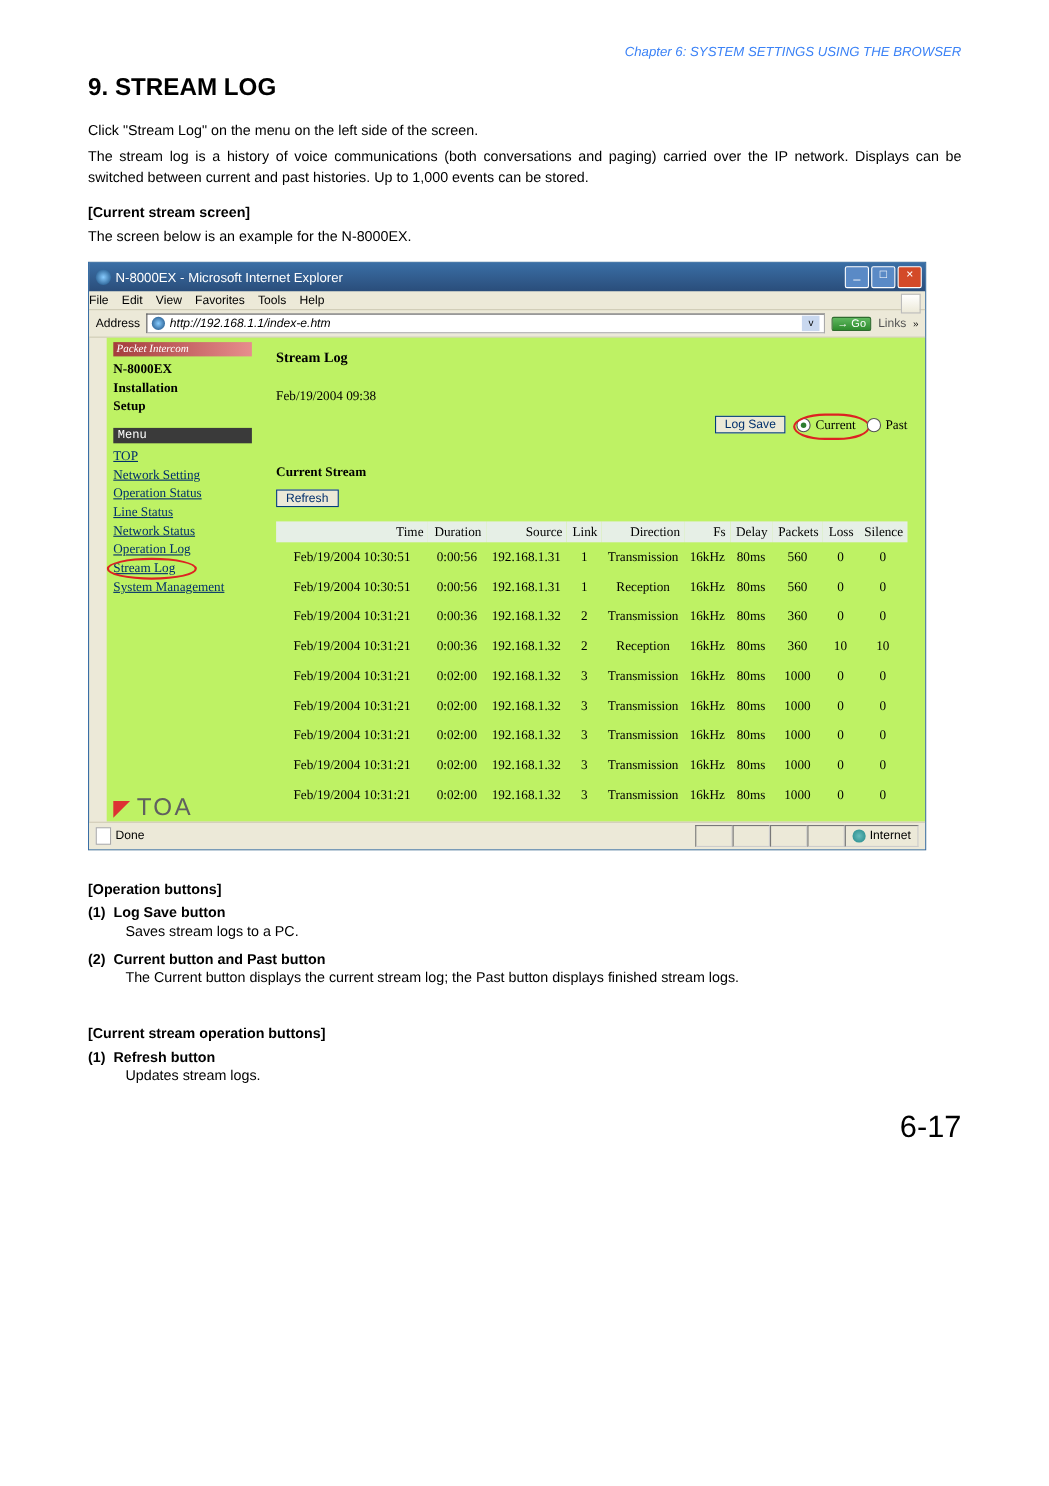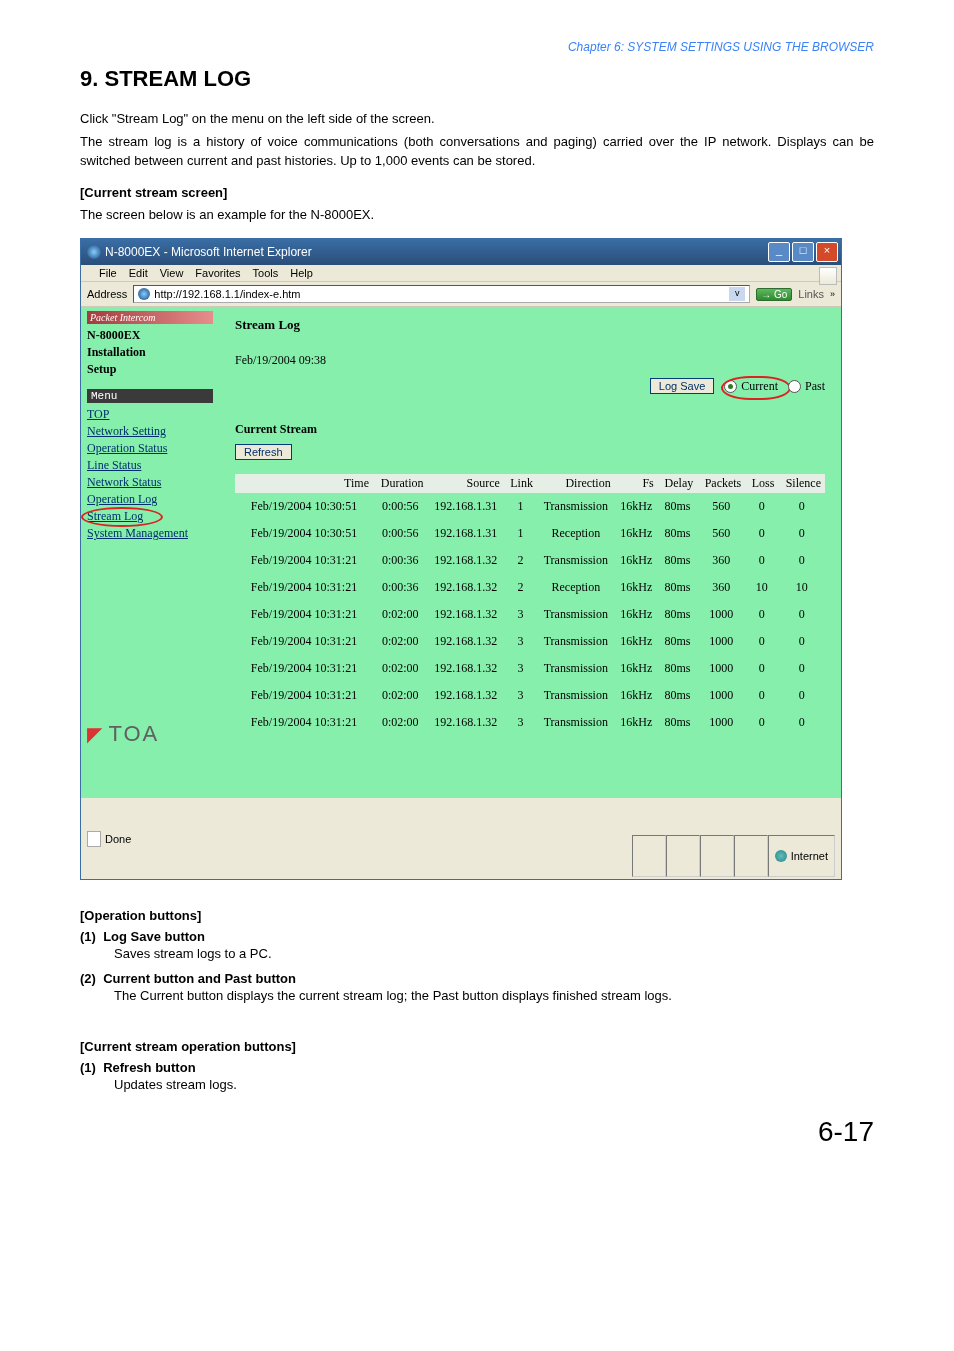--- a/index.html
+++ b/index.html
@@ -77,21 +77,21 @@
     color: #fff;
     text-align: center;
     line-height: 14px;
     font-size: 11px;
   }
   .title-btn.close { background: #d34a28; }
   .menubar {
     background: #ece9d8;
     display: flex;
     align-items: center;
-    padding: 2px 18px;
+    padding: 2px 0;
     gap: 12px;
     border-bottom: 1px solid #cfcab5;
     position: relative;
   }
   .menubar-right-icon {
     position: absolute; right: 4px; top: 2px;
     width: 16px; height: 16px;
     background: linear-gradient(#fff,#ece9d8);
     border: 1px solid #bbb;
   }
@@ -117,24 +117,25 @@
   }
   .go-btn {
     background: linear-gradient(#5fb85f,#2e8b2e);
     color: #fff;
     border: 1px solid #2e6b2e;
     padding: 0 4px;
     border-radius: 2px;
     font-size: 10px;
   }
   .content-area {
-    background: #86efac;
-    display: flex;
-    height: 490px;
+    background: #bef264;
+    display: flex;
+    height: 440px;
     overflow: hidden;
+    margin-left: 16px;
   }
   .sidebar {
     width: 126px;
     padding: 4px 6px;
     font-family: "Times New Roman", serif;
     font-size: 12px;
     color: #002f6c;
   }
   .sidebar .brandbar {
     background: linear-gradient(to right, #a43c3c, #e78d8d);
@@ -242,26 +243,25 @@
     background: #ece9d8;
     border-top: 1px solid #cfcab5;
     display: flex;
     align-items: center;
     padding: 2px 6px;
     font-size: 11px;
   }
   .statusbar .sb-left { flex: 1; display: flex; align-items: center; gap: 4px; }
   .statusbar .sb-seg {
     border: 1px inset #ccc;
-    padding: 12px 6px;
+    padding: 1px 6px;
     height: 16px;
     display: flex;
     align-items: center;
     gap: 4px;
-    margin-top: 35px;
   }
   .tiny-icon { width: 12px; height: 12px; background: radial-gradient(#6bb,#288); border-radius: 50%; }
   .page-icon { width: 12px; height: 14px; background: #fff; border: 1px solid #aaa; position: relative;}
   .ie-icon { width: 14px; height: 14px; background: radial-gradient(#8cf,#147); border-radius: 50%; display:inline-block; }
 </style>
 </head>
 <body>
 
 <div class="page">
 
@@ -294,21 +294,21 @@
       <span>Favorites</span>
       <span>Tools</span>
       <span>Help</span>
       <span class="menubar-right-icon"></span>
     </div>
 
     <div class="addrbar">
       <span>Address</span>
       <div class="addr-input">
         <span class="ie-icon" style="width:12px;height:12px;"></span>
-        <span style="flex:1;">http://192.168.1.1/index-e.htm</span>
+        <span style="flex:1;font-style:italic;">http://192.168.1.1/index-e.htm</span>
         <span class="addr-drop">v</span>
       </div>
       <span class="go-btn">→ <span>Go</span></span>
       <span style="color:#555;">Links</span>
       <span style="font-size:9px;">»</span>
     </div>
 
     <div class="content-area">
       <div class="sidebar">
         <div class="brandbar">Packet Intercom</div>

